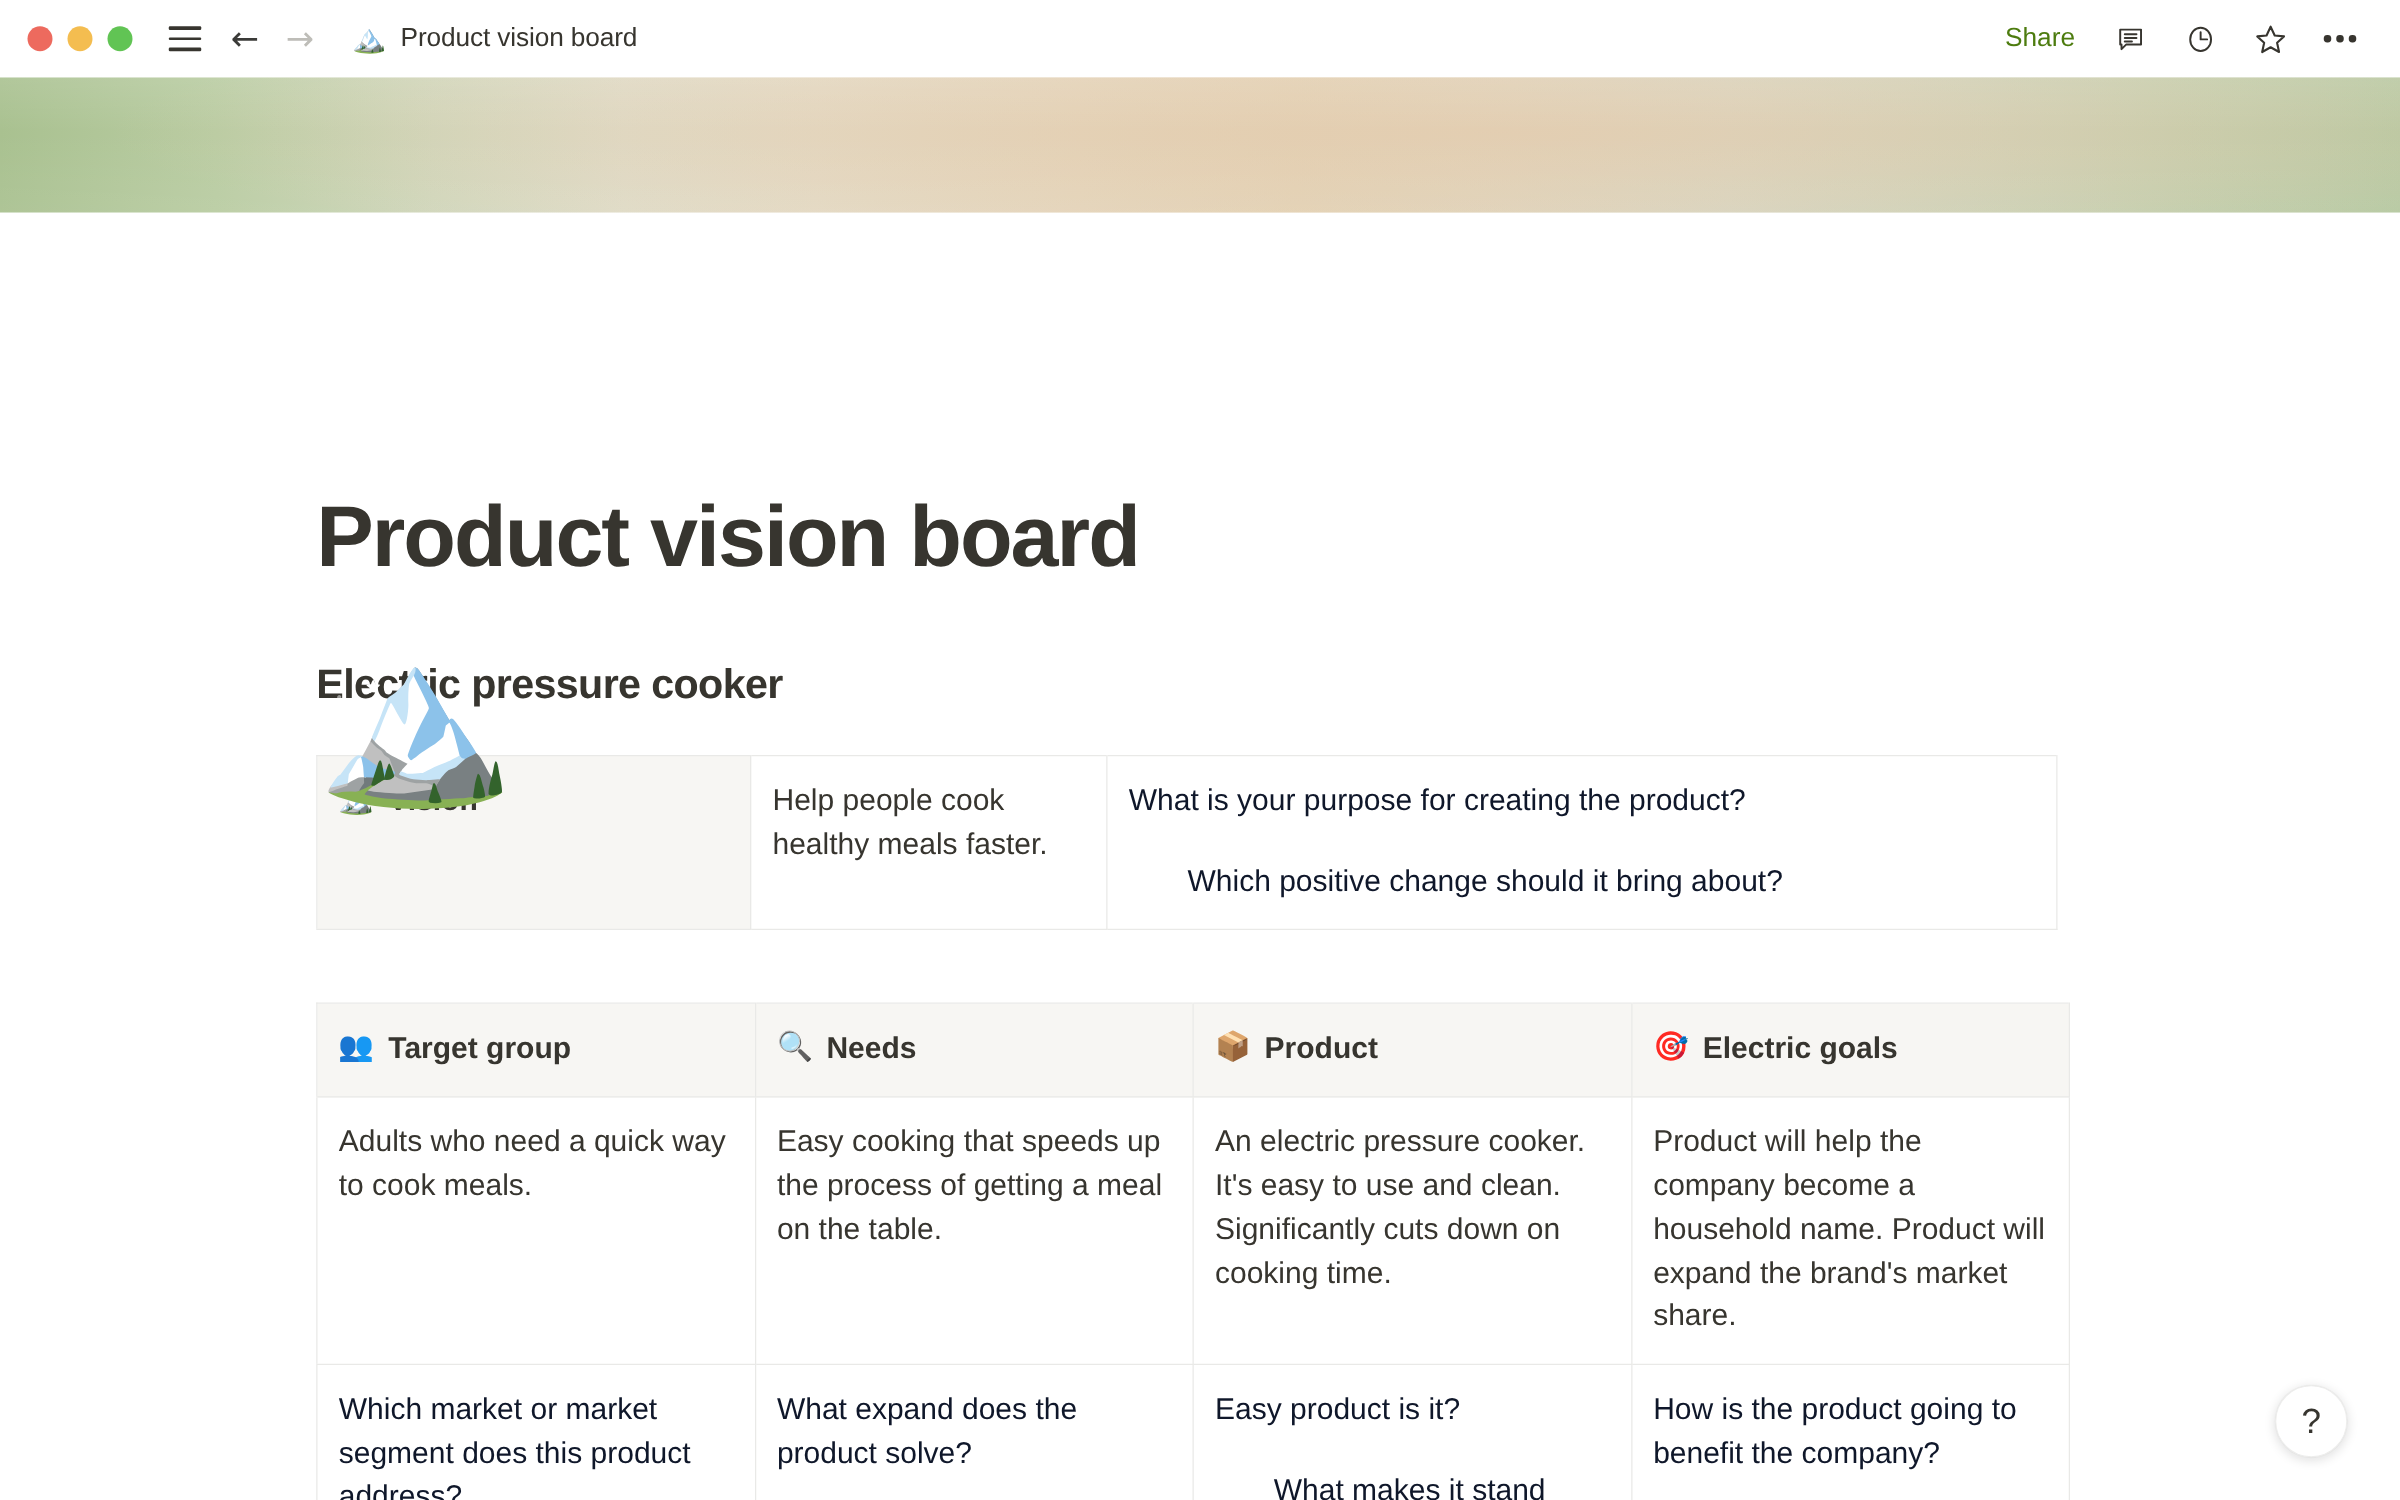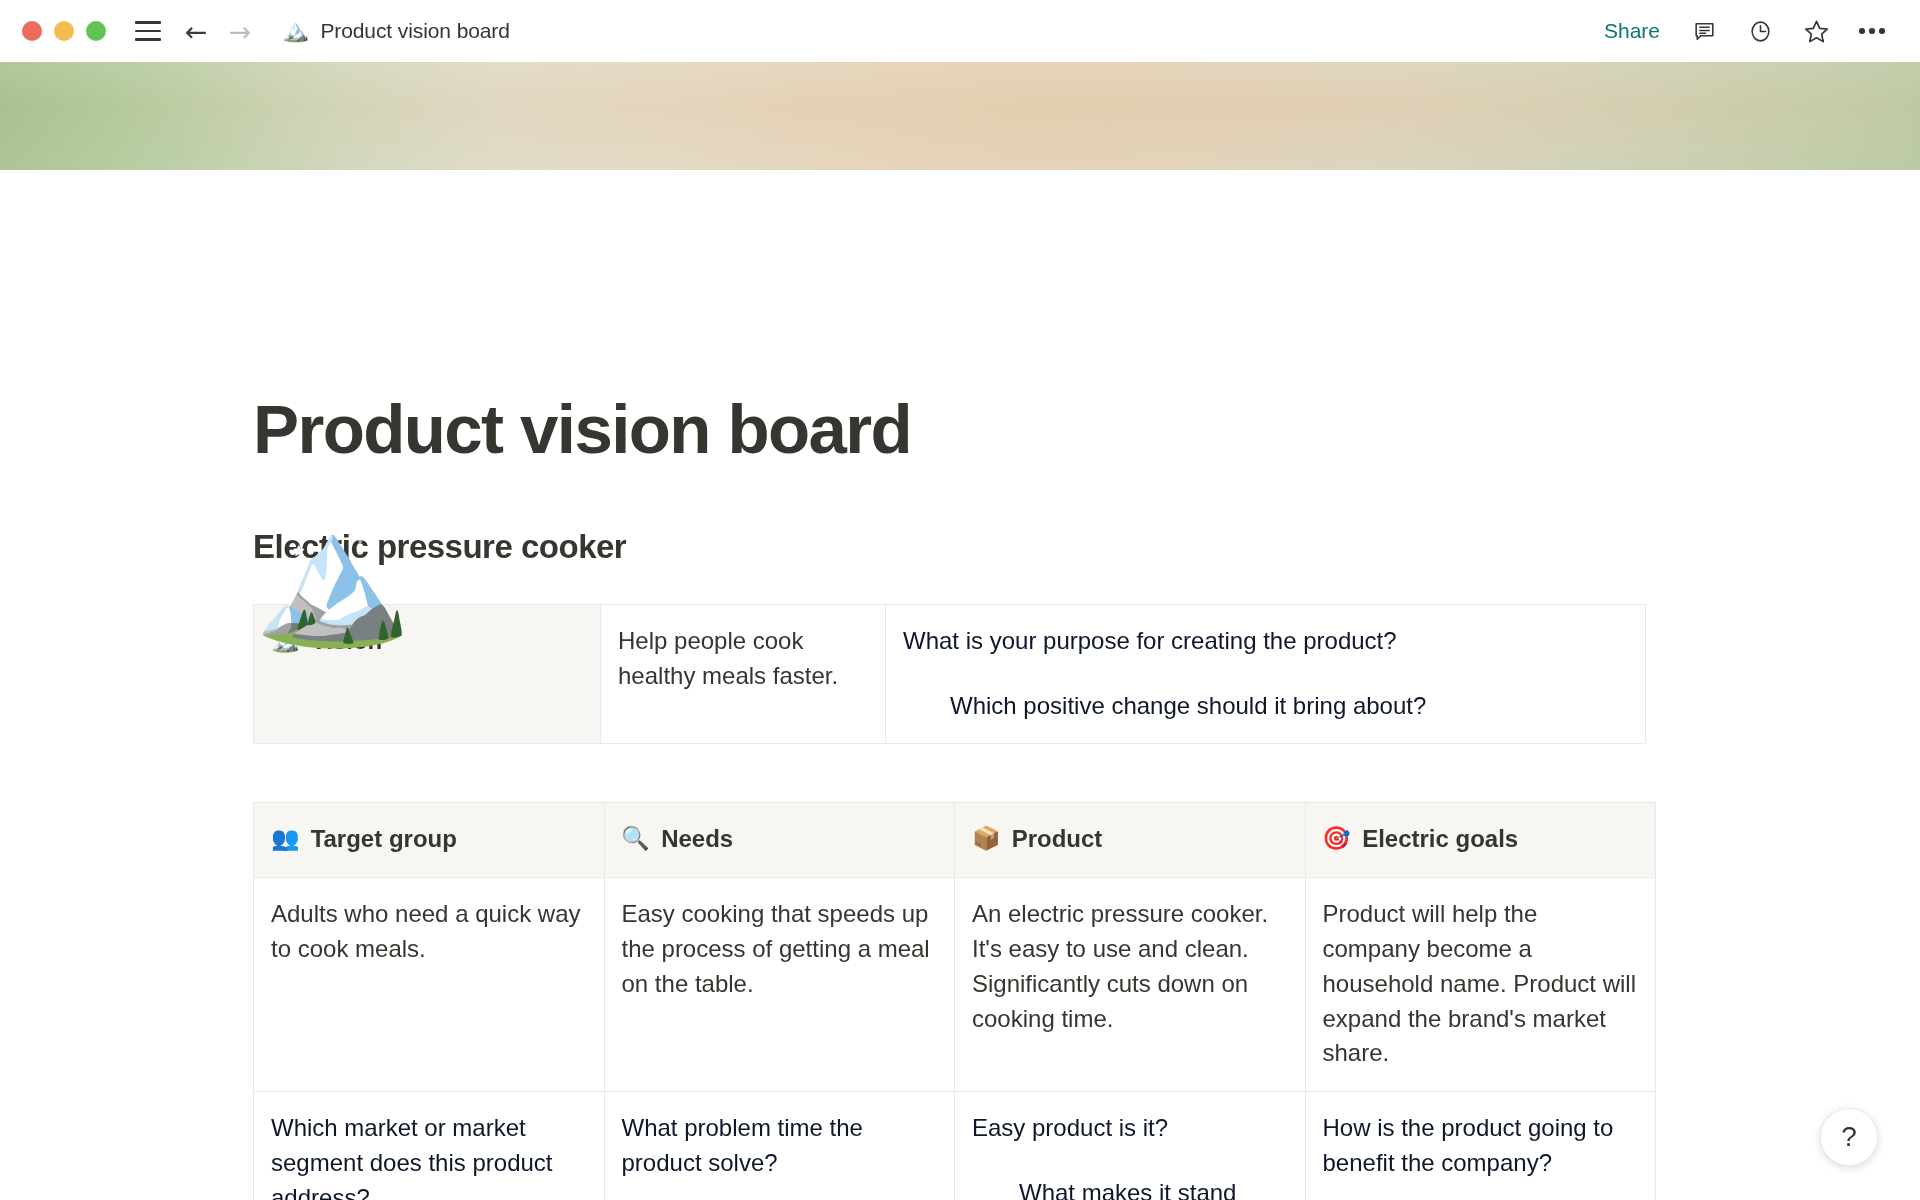--- a/index.html
+++ b/index.html
@@ -54,21 +54,21 @@
     letter-spacing: -0.1px;
     white-space: nowrap;
   }
 
   .topbar-right {
     margin-left: auto;
     display: flex; align-items: center; gap: 16px;
   }
   .share-btn {
     font-size: 21px;
-    color: #0f766e;
+    color: #4d7c0f;
     padding: 4px 8px;
     border-radius: 5px;
     white-space: nowrap;
   }
   .svg-icon { display:block; }
   .dots-icon { display:flex; align-items:center; gap: 4.5px; }
   .dots-icon i { width: 5.5px; height: 5.5px; border-radius: 50%; background: #37352F; display:block; }
 
   
   .cover {
@@ -338,21 +338,21 @@
           <td>Easy cooking that speeds up the process of getting a meal on the table.</td>
           <td>An electric pressure cooker. It's easy to use and clean. Significantly cuts down on cooking time.</td>
           <td>Product will help the company become a household name. Product will expand the brand's market share.</td>
         </tr>
 
         <tr>
           <td class="ph">
             <div class="ph-line">Which market or market segment does this product address?</div>
           </td>
           <td class="ph">
-            <div class="ph-line">What problem time the product solve?</div>
+            <div class="ph-line">What expand does the product solve?</div>
           </td>
           <td class="ph">
             <div class="ph-line">Easy product is it?</div>
             <div class="ph-line">What makes it stand</div>
           </td>
           <td class="ph">
             <div class="ph-line">How is the product going to benefit the company?</div>
           </td>
         </tr>
       </tbody>

